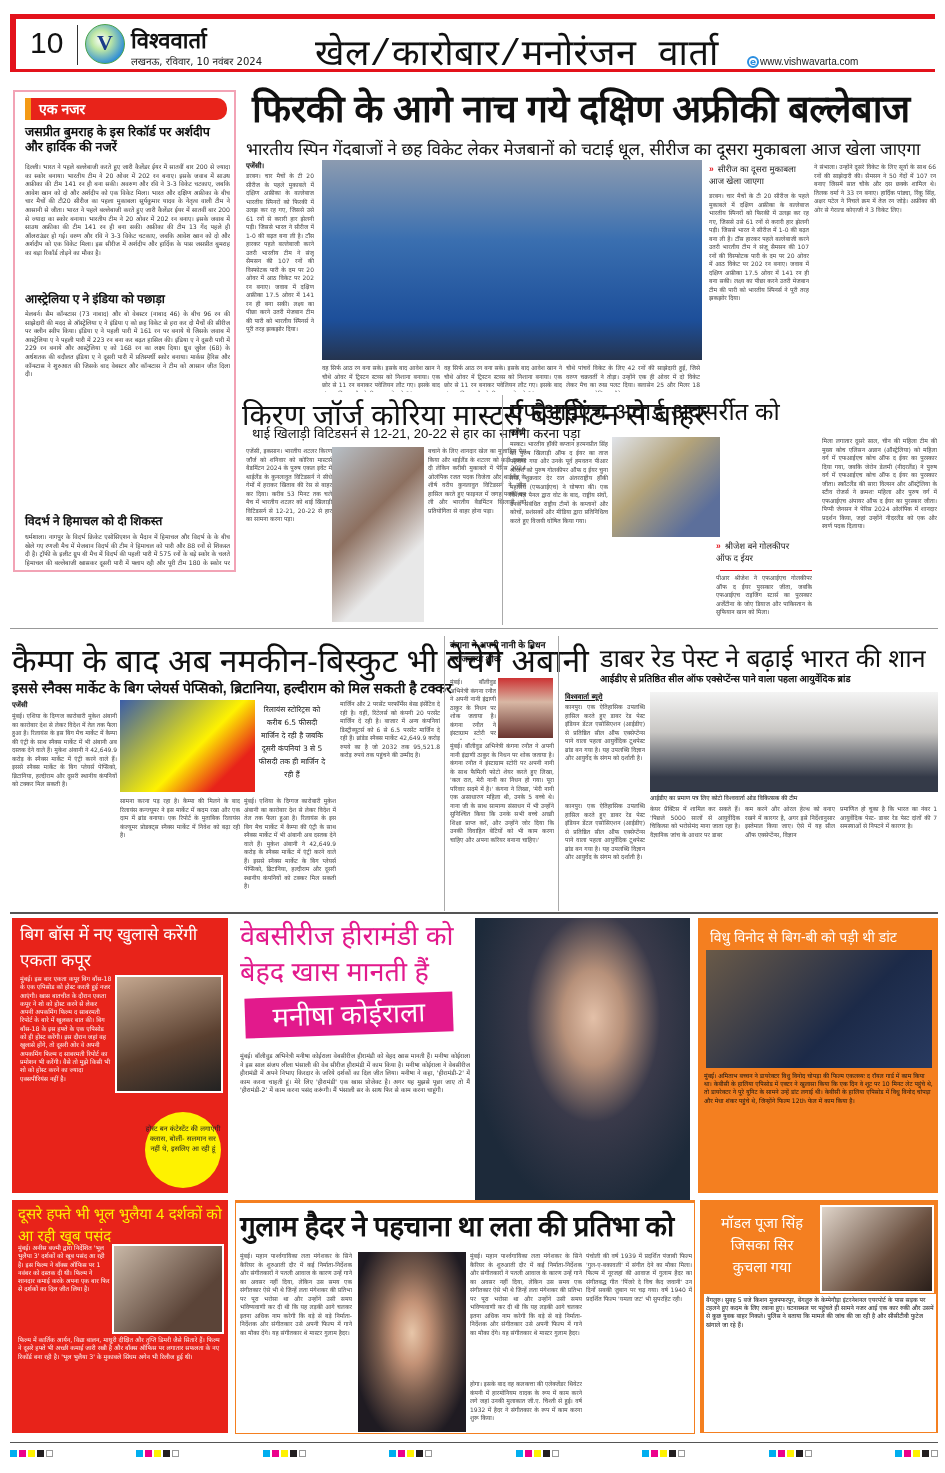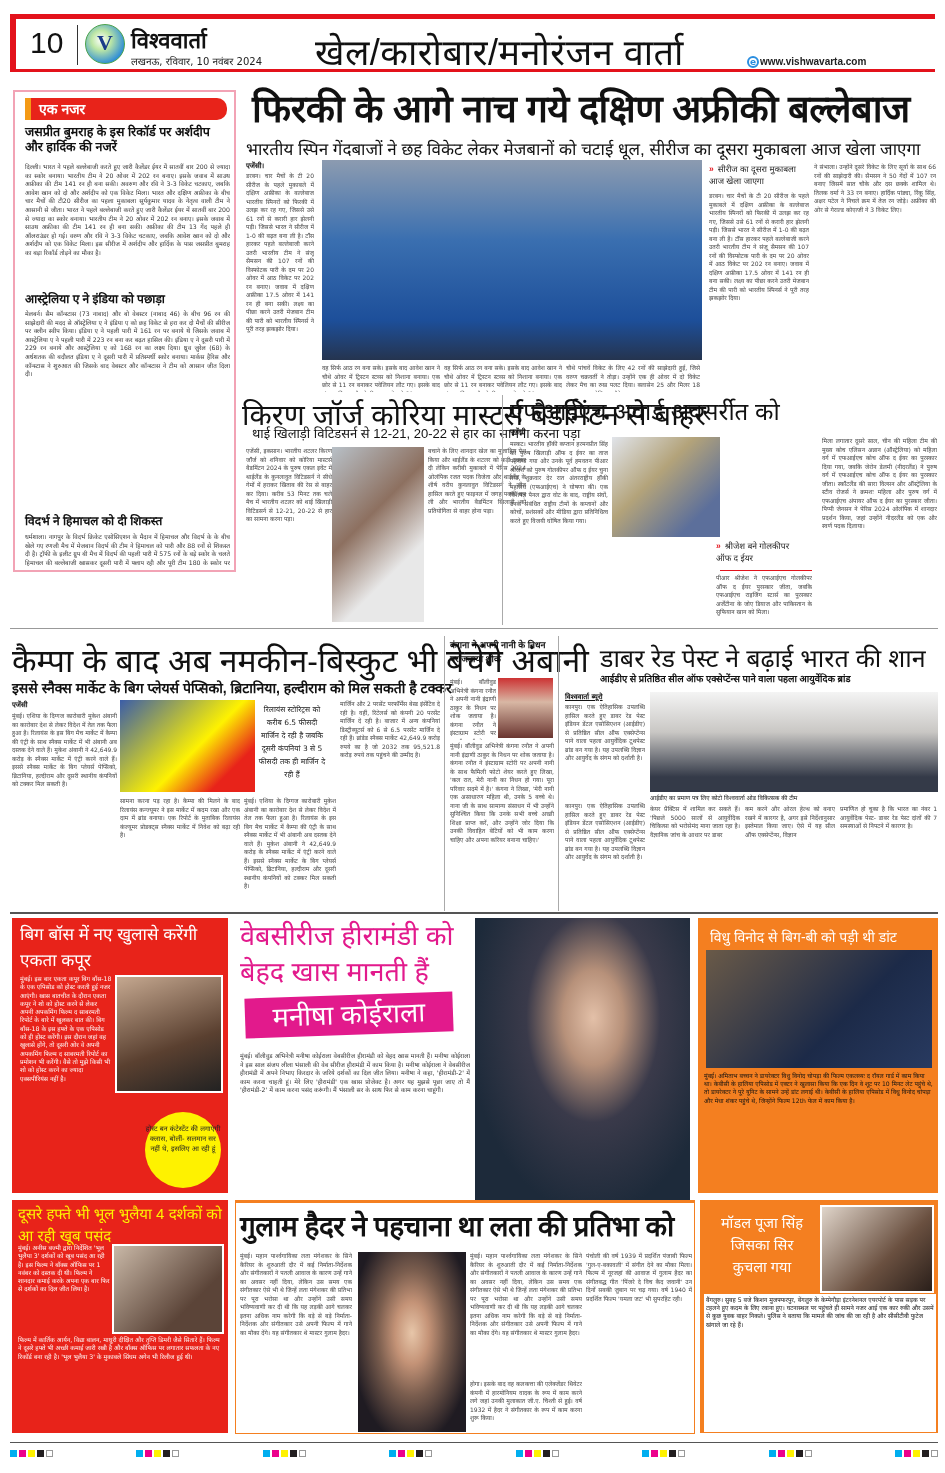--- a/index.html
+++ b/index.html
@@ -10,22 +10,22 @@
 .hl{font-family:"Liberation Sans",sans-serif;font-weight:bold;color:#111}
 .img{background:linear-gradient(135deg,#6a7a8c,#2c3845);}
 
 #masthead{left:10px;top:14px;width:925px;height:58px;border-left:6px solid #e3121b;border-top:5px solid #e3121b;border-bottom:3px solid #e3121b}
 #page-num{left:30px;top:26px;font-size:30px;font-family:"Liberation Sans",sans-serif}
 #mast-sep{left:77px;top:25px;width:1px;height:40px;background:#333}
 #logo{left:85px;top:24px;width:40px;height:40px;border-radius:50%;background:radial-gradient(circle at 40% 40%,#fff 0,#bde7a5 30%,#2b8bd8 75%,#1957a6 100%);border:1px solid #4ba24b}
 #logo span{position:absolute;left:11px;top:5px;font-size:22px;font-weight:bold;color:#1a3c88;font-family:"Liberation Serif",serif}
 #paper-name{left:131px;top:24px;font-size:22px;font-weight:bold;font-family:Liberation Sans, sans-serif}
 #dateline{left:131px;top:54px;font-size:10px;color:#222}
-#section-title{left:315px;top:27px;font-size:36px;font-family:Liberation Sans, sans-serif;font-weight:normal;letter-spacing:0.5px}
-#website{left:760px;top:56px;font-size:10px;font-weight:bold;font-family:"Liberation Sans",sans-serif;color:#222}
+#section-title{left:315px;top:27px;font-size:36px;font-family:Liberation Mono, monospace;font-weight:normal;letter-spacing:0.5px}
+#website{left:760px;top:56px;font-size:10px;font-weight:normal;font-family:"Liberation Sans",sans-serif;color:#222}
 #website-ico{left:747px;top:56px;width:12px;height:12px;border-radius:50%;border:2px solid #2a8ee0;color:#2a8ee0;font-size:9px;line-height:8px;text-align:center;font-weight:bold}
 
 #ek-box{left:13px;top:90px;width:223px;height:482px;border:2px solid #f2a3b5}
 #ek-tag{left:25px;top:98px;width:202px;height:22px;background:#e8231a;border-left:6px solid #f49a15;border-radius:0 10px 10px 0;color:#fff;font-size:14px;font-weight:bold;padding-left:8px;line-height:22px;font-family:"Liberation Sans",sans-serif}
 .sub-hl{font-size:12.5px;font-weight:bold;font-family:"Liberation Sans",sans-serif;color:#111;line-height:15px}
 
 #lead-hl{left:252px;top:88px;font-size:38px;line-height:42px;letter-spacing:-0.5px}
 #lead-sub{left:246px;top:137px;font-size:17px;font-family:"Liberation Sans",sans-serif;color:#111}
 .rule-v{background:#aaa;width:1px}
 .rule-h{background:#999;height:1px}

